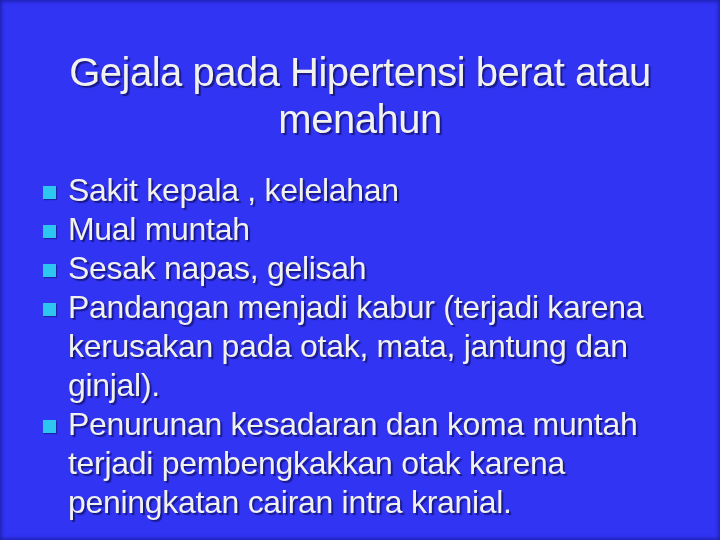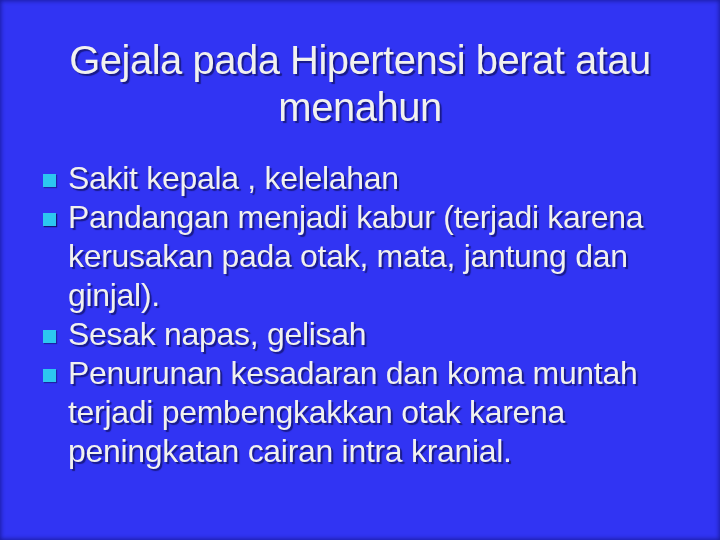--- a/index.html
+++ b/index.html
@@ -13,21 +13,21 @@
   .slide {
     position: relative;
     width: 720px;
     height: 540px;
     background: var(--background, #3134f3);
     box-shadow: inset 0 0 4px 1px rgba(8, 8, 90, 0.55);
     box-sizing: border-box;
     padding-top: 33px;
   }
   .title {
-    margin: 4px auto;
+    margin: 16px auto;
     padding: 0 40px;
     max-width: 640px;
     text-align: center;
     font-size: 40px;
     line-height: 47px;
     font-weight: 400;
     color: var(--text, #f1f1ef);
     text-shadow: 2px 2px 1px var(--shadow, rgba(5,5,50,0.55));
     letter-spacing: -0.5px;
   }
@@ -61,27 +61,28 @@
 <div class="slide">
   <h1 class="title">Gejala pada Hipertensi berat atau menahun</h1>
 
   <ul class="bullets">
     <li>
       <span class="bullet-square"></span>
       <span>Sakit kepala , kelelahan</span>
     </li>
     <li>
       <span class="bullet-square"></span>
+      <span>Mual muntah</span>
+    </li>
+    <li>
+      <span class="bullet-square"></span>
+      <span>Sesak napas, gelisah</span>
     </li>
     <li>
       <span class="bullet-square"></span>
       <span>Pandangan menjadi kabur (terjadi karena kerusakan pada otak, mata, jantung dan ginjal).</span>
-    </li>
-    <li>
-      <span class="bullet-square"></span>
-      <span>Sesak napas, gelisah</span>
     </li>
     <li>
       <span class="bullet-square"></span>
       <span>Penurunan kesadaran dan koma muntah terjadi pembengkakkan otak karena peningkatan cairan intra kranial.</span>
     </li>
   </ul>
 </div>
 
 </body></html>

